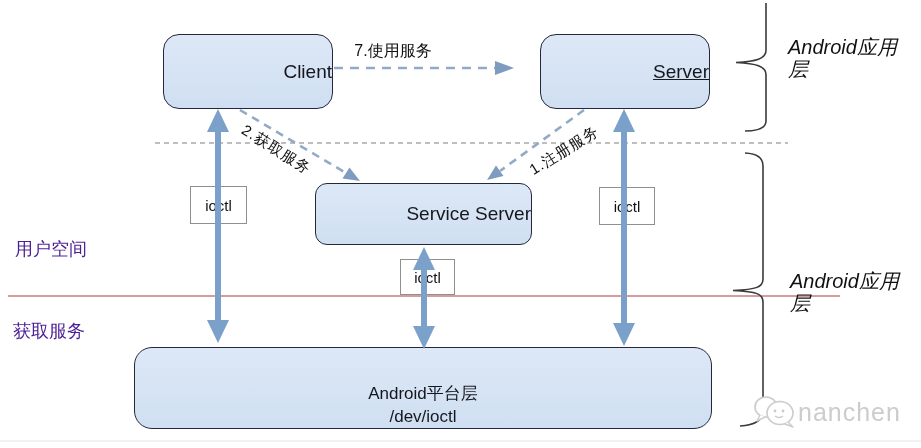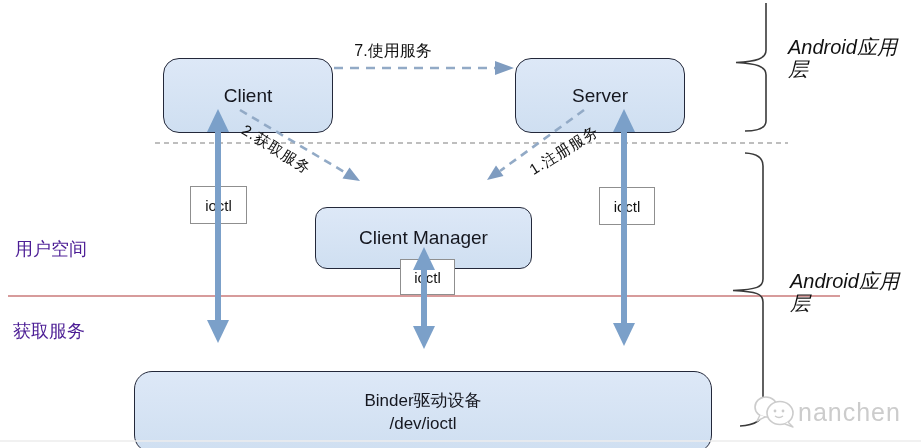--- a/index.html
+++ b/index.html
@@ -6,27 +6,26 @@
   #stage{
     position:relative;width:921px;height:448px;overflow:hidden;
     background:#ffffff;font-family:"Liberation Sans","DejaVu Sans",sans-serif;
     color:#1a1a1a;
   }
   
   .node{
     position:absolute;z-index:1;
     background:linear-gradient(180deg,#dde8f7 0%,#cfdff1 100%);
     border:1.6px solid #23283a;
-    display:flex;align-items:center;justify-content:center;
+    display:flex;align-items:center;justify-content:flex-end;
     text-align:center;
-    margin-top:24px;
   }
   .node .lbl{font-size:19px;color:#15171f;}
   #client-box{left:163px;top:34px;width:168px;height:73px;border-radius:16px;}
-  #server-box{left:515px;top:34px;width:168px;height:73px;border-radius:16px;}
+  #server-box{left:540px;top:34px;width:168px;height:73px;border-radius:16px;text-decoration:underline;}
   #sm-box{left:315px;top:183px;width:215px;height:60px;border-radius:12px;}
   #binder-box{left:134px;top:347px;width:576px;height:80px;border-radius:18px;flex-direction:column;}
   #binder-box .lbl{font-size:17px;line-height:23px;}
   
   .ioctl{
     position:absolute;z-index:1;background:#fff;border:1px solid #8f8f8f;
     display:flex;align-items:center;justify-content:center;
     font-size:15px;color:#111;
   }
   #ioctl-left{left:190px;top:186px;width:55px;height:36px;}
@@ -57,24 +56,24 @@
 
 <div id="stage">
 
   <div class="node" id="client-box">
     <span class="lbl">Client</span>
   </div>
   <div class="node" id="server-box">
     <span class="lbl">Server</span>
   </div>
   <div class="node" id="sm-box">
-    <span class="lbl">Client Manager</span>
+    <span class="lbl">Service Server</span>
   </div>
   <div class="node" id="binder-box">
-    <span class="lbl">Binder驱动设备</span>
+    <span class="lbl">Android平台层</span>
     <span class="lbl">/dev/ioctl</span>
   </div>
 
   <div class="ioctl" id="ioctl-left">
     <span>ioctl</span>
   </div>
   <div class="ioctl" id="ioctl-middle">
     <span>ioctl</span>
   </div>
   <div class="ioctl" id="ioctl-right">

